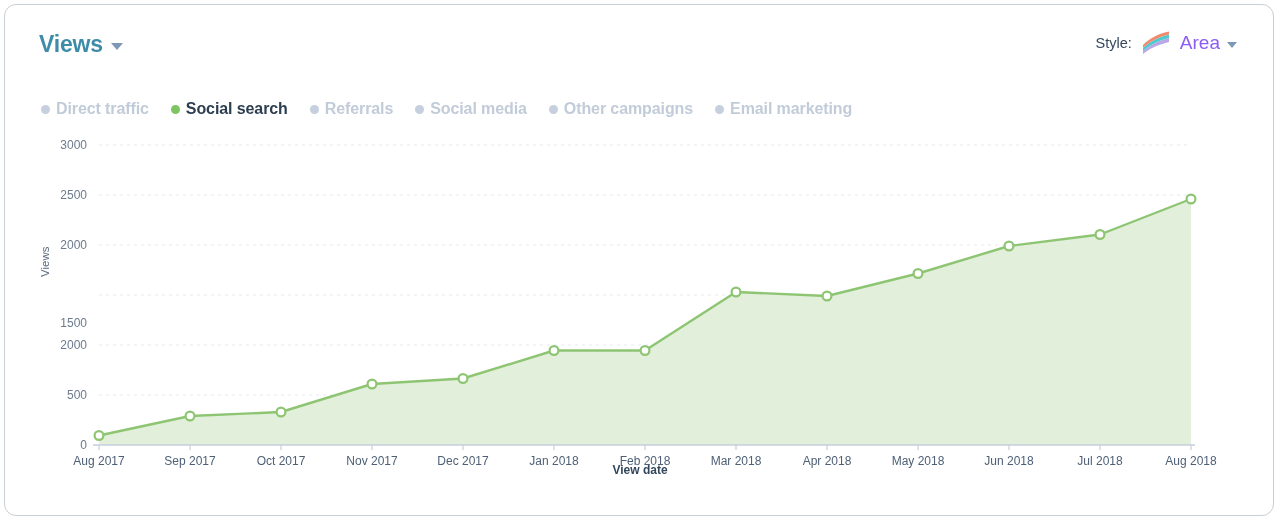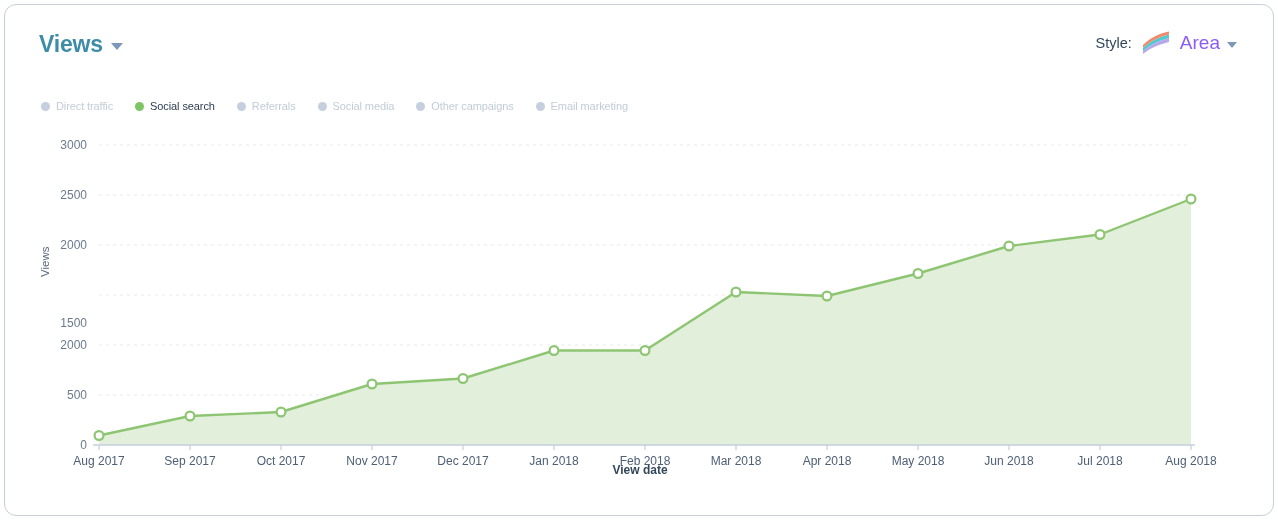--- a/index.html
+++ b/index.html
@@ -91,22 +91,22 @@
     white-space: nowrap;
   }
   .legend-dot {
     width: 9px; height: 9px;
     border-radius: 50%;
     background: #c5cfdd;
     flex: 0 0 auto;
   }
   .legend-item.active .legend-dot { background: #7dc462; }
   .legend-label {
-    font-size: 11px;
-    font-weight: normal;
+    font-size: 16px;
+    font-weight: bold;
     color: #c2ccd9;
     letter-spacing: -0.1px;
   }
   .legend-item.active .legend-label { color: #2d3e50; }
 
   
   .plot-area {
     position: absolute;
     left: 0; top: 0;
     width: 1270px; height: 512px;

